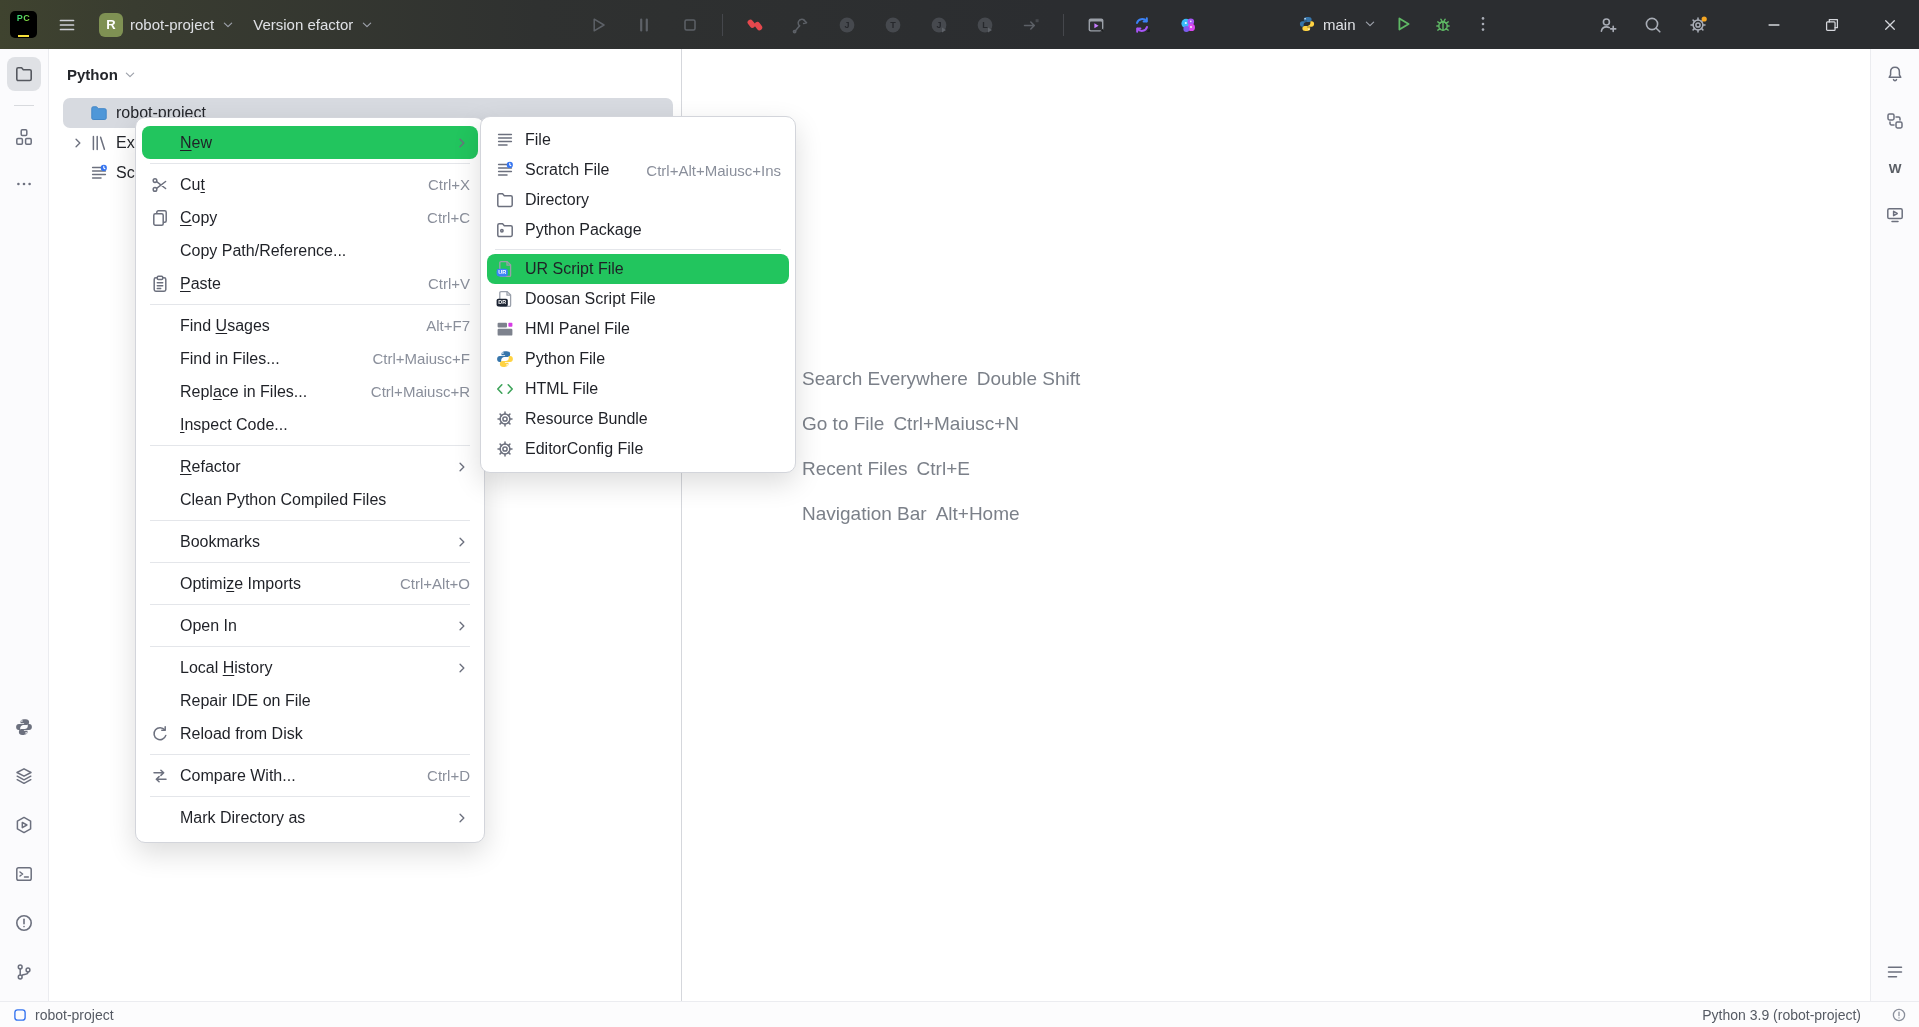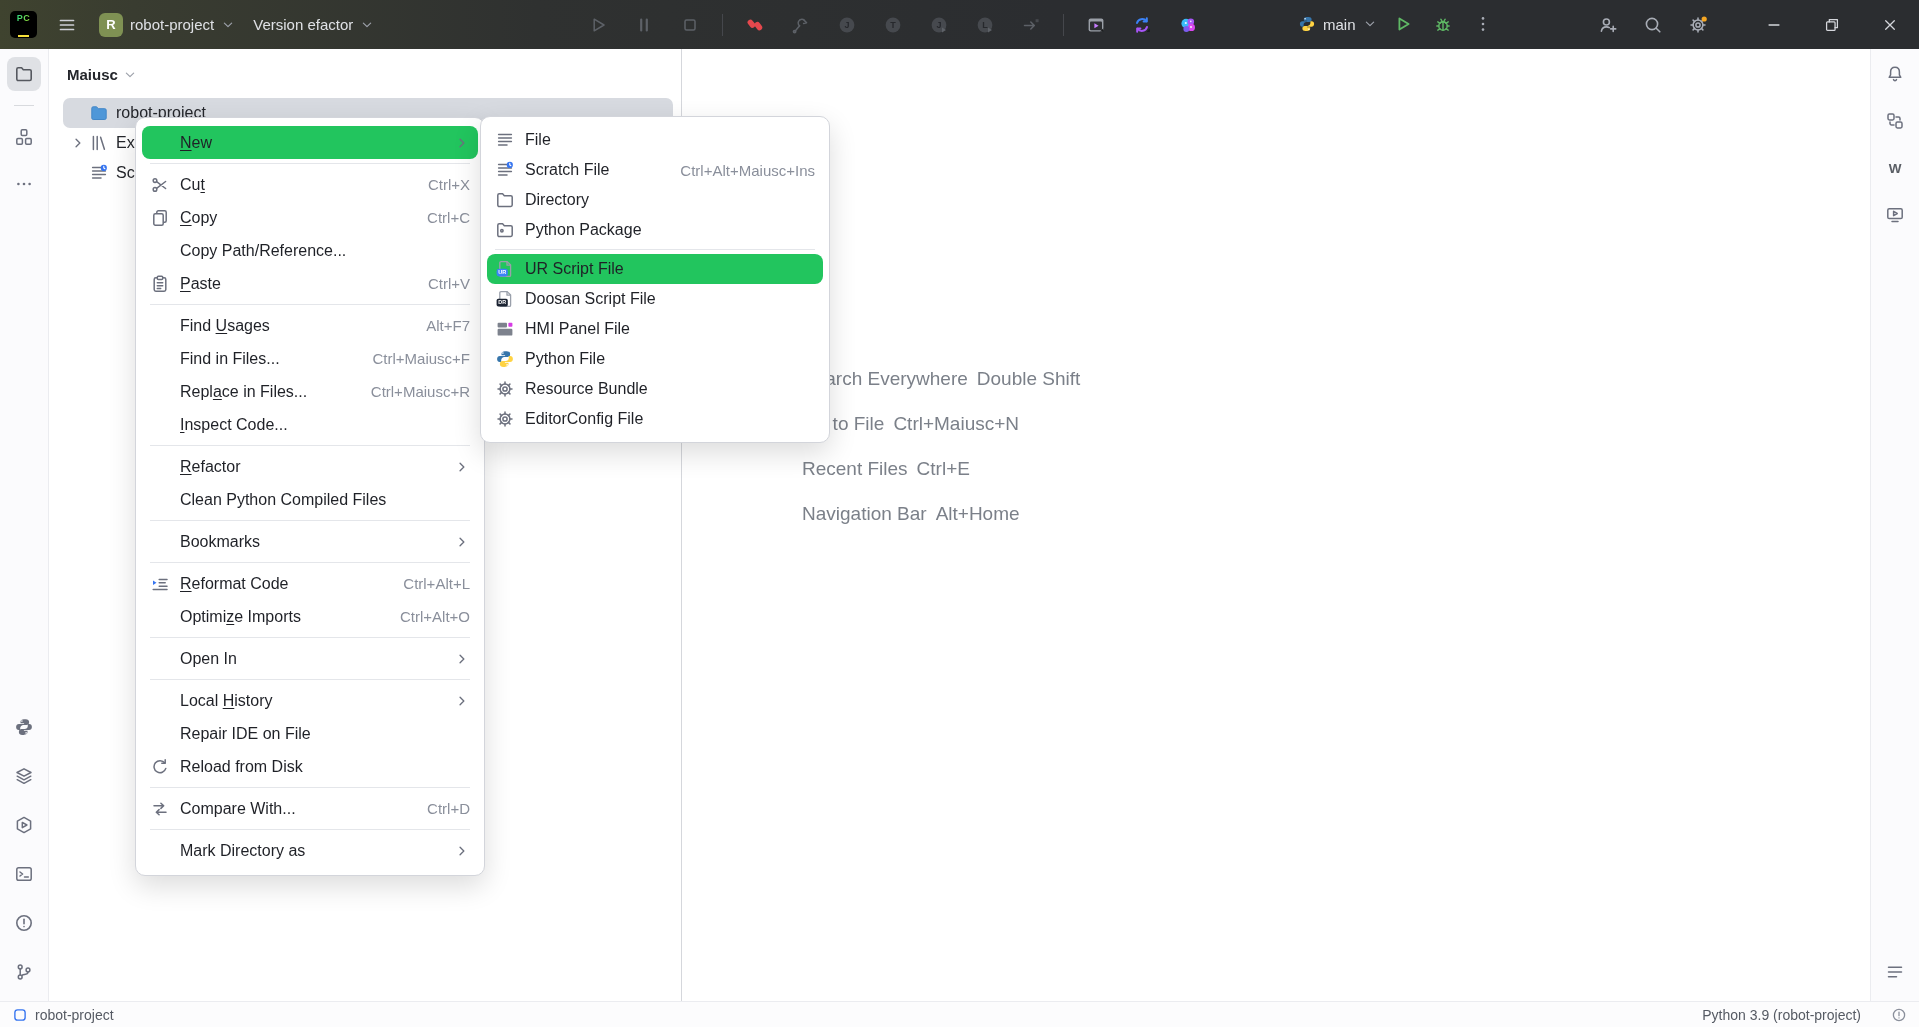--- a/index.html
+++ b/index.html
@@ -59,21 +59,21 @@
   
   .editor { position:absolute; left:682px; right:49px; top:49px; bottom:26px; background:#fff; }
   .hints { position:absolute; left:802px; top:356px; z-index:1; }
   .hint-line { height:45px; display:flex; align-items:center; gap:9px; font-size:19px; color:#7b8089; white-space:nowrap; }
   .hint-line span:empty { display:none; }
 
   
   .menu { position:absolute; background:#fff; border:1px solid #d3d5db; border-radius:10px;
     box-shadow:0 10px 28px rgba(0,0,0,.14); padding:8px 6px; z-index:30; }
   #context-menu { left:135px; top:117px; width:350px; }
-  #new-submenu { left:480px; top:116px; width:350px; z-index:31; }
+  #new-submenu { left:480px; top:116px; width:316px; z-index:31; }
   .mi { display:flex; align-items:center; height:33px; padding:0 8px; border-radius:8px; font-size:16px; color:#1f2127; }
   #new-submenu .mi { height:30px; }
   .mi.selected { background:#22c55e; }
   .mi-icon { width:20px; height:20px; margin-right:10px; flex:none; }
   .mi-label { white-space:nowrap; }
   .mi-label u { text-decoration:underline; text-underline-offset:2px; }
   .mi-fill { flex:1; }
   .mi-short { font-size:15px; color:#8a8f9b; margin-left:20px; white-space:nowrap; }
   .mi-arrow { width:16px; height:16px; margin-left:10px; flex:none; }
   .menu-sep { height:1px; background:#e4e6ea; margin:4px 8px; }
@@ -491,21 +491,21 @@
           <svg viewBox="0 0 20 20" fill="none" stroke="#6c707e" stroke-width="1.5" stroke-linecap="round" stroke-linejoin="round">
             <path d="M3.5 5.2h13M3.5 10h13M3.5 14.8h8"></path>
           </svg>
         </span>
       </div>
     </div>
 </div>
 
 <div class="project-panel">
   <div class="panel-header">
-    <span>Maiusc</span>
+    <span>Python</span>
     <span class="icon i14">
         <svg viewBox="0 0 20 20" fill="none" stroke="#9da1aa" stroke-width="1.7" stroke-linecap="round" stroke-linejoin="round">
           <path d="M4.8 7.4l5.2 5 5.2-5"></path>
         </svg>
       </span>
   </div>
   <div class="tree" id="project-tree">
       <div class="tree-row selected">
         <span class="tree-chevron"></span>
         <span class="icon tree-icon">
@@ -660,31 +660,20 @@
       <span class="mi-label">Bookmarks</span>
       <span class="mi-fill"></span>
       <span class="icon mi-arrow">
         <svg viewBox="0 0 20 20" fill="none" stroke="#6c707e" stroke-width="1.7" stroke-linecap="round" stroke-linejoin="round">
           <path d="M7.6 5.4l4.7 4.6-4.7 4.6"></path>
         </svg>
       </span>
     </div>
     <div class="menu-sep"></div>
     <div class="mi">
-      <span class="icon mi-icon">
-        <svg viewBox="0 0 20 20" fill="none" stroke="#6c707e" stroke-width="1.5" stroke-linecap="round" stroke-linejoin="round">
-          <path d="M3 6.6l3.5 2.2L3 11z" fill="#3574f0" stroke="none"></path>
-          <path d="M9.2 5.4h7.8M9.2 8.8h6M9.2 12.2h7.8M3.2 15.6h13.8"></path>
-        </svg>
-      </span>
-      <span class="mi-label"><u>R</u>eformat Code</span>
-      <span class="mi-fill"></span>
-      <span class="mi-short">Ctrl+Alt+L</span>
-    </div>
-    <div class="mi">
       <span class="icon mi-icon"></span>
       <span class="mi-label">Optimi<u>z</u>e Imports</span>
       <span class="mi-fill"></span>
       <span class="mi-short">Ctrl+Alt+O</span>
     </div>
     <div class="menu-sep"></div>
     <div class="mi">
       <span class="icon mi-icon"></span>
       <span class="mi-label">Open In</span>
       <span class="mi-fill"></span>
@@ -829,20 +818,29 @@
         <svg viewBox="0 0 20 20">
           <g stroke="none">
             <path d="M9.9 2.2c-1.9 0-3.4.9-3.4 2.5v1.6h3.6v.7H4.9c-1.6 0-2.8 1.2-2.8 3 0 1.8 1 3 2.6 3h1.5v-2c0-1.7 1.4-3.1 3.2-3.1h3.2c1.4 0 2.5-1.1 2.5-2.5V4.7c0-1.5-1.5-2.5-3.2-2.5h-2z" fill="#3776ab"></path>
             <circle cx="7.9" cy="4.1" r=".8" fill="#fff"></circle>
             <path d="M10.1 17.8c1.9 0 3.4-.9 3.4-2.5v-1.6H9.9V13h5.2c1.6 0 2.8-1.2 2.8-3 0-1.8-1-3-2.6-3h-1.5v2c0 1.7-1.4 3.1-3.2 3.1H7.4c-1.4 0-2.5 1.1-2.5 2.5v.8c0 1.5 1.5 2.5 3.2 2.5h2z" fill="#ffd343"></path>
             <circle cx="12.1" cy="15.9" r=".8" fill="#fff"></circle>
           </g>
         </svg>
       </span>
       <span class="mi-label">Python File</span>
+      <span class="mi-fill"></span>
+    </div>
+    <div class="mi">
+      <span class="icon mi-icon">
+        <svg viewBox="0 0 20 20" fill="none" stroke="#3fa45b" stroke-width="1.6" stroke-linecap="round" stroke-linejoin="round">
+          <path d="M6.8 5.8L2.8 10l4 4.2M13.2 5.8l4 4.2-4 4.2"></path>
+        </svg>
+      </span>
+      <span class="mi-label">HTML File</span>
       <span class="mi-fill"></span>
     </div>
     <div class="mi">
       <span class="icon mi-icon">
         <svg viewBox="0 0 20 20" fill="none" stroke="#6c707e" stroke-width="1.5" stroke-linecap="round" stroke-linejoin="round">
           <circle cx="10" cy="10" r="2.1"></circle>
           <circle cx="10" cy="10" r="4.9"></circle>
           <path d="M10 3v2.1M10 14.9V17M3 10h2.1M14.9 10H17M5.1 5.1l1.5 1.5M13.4 13.4l1.5 1.5M14.9 5.1l-1.5 1.5M6.6 13.4l-1.5 1.5"></path>
         </svg>
       </span>

